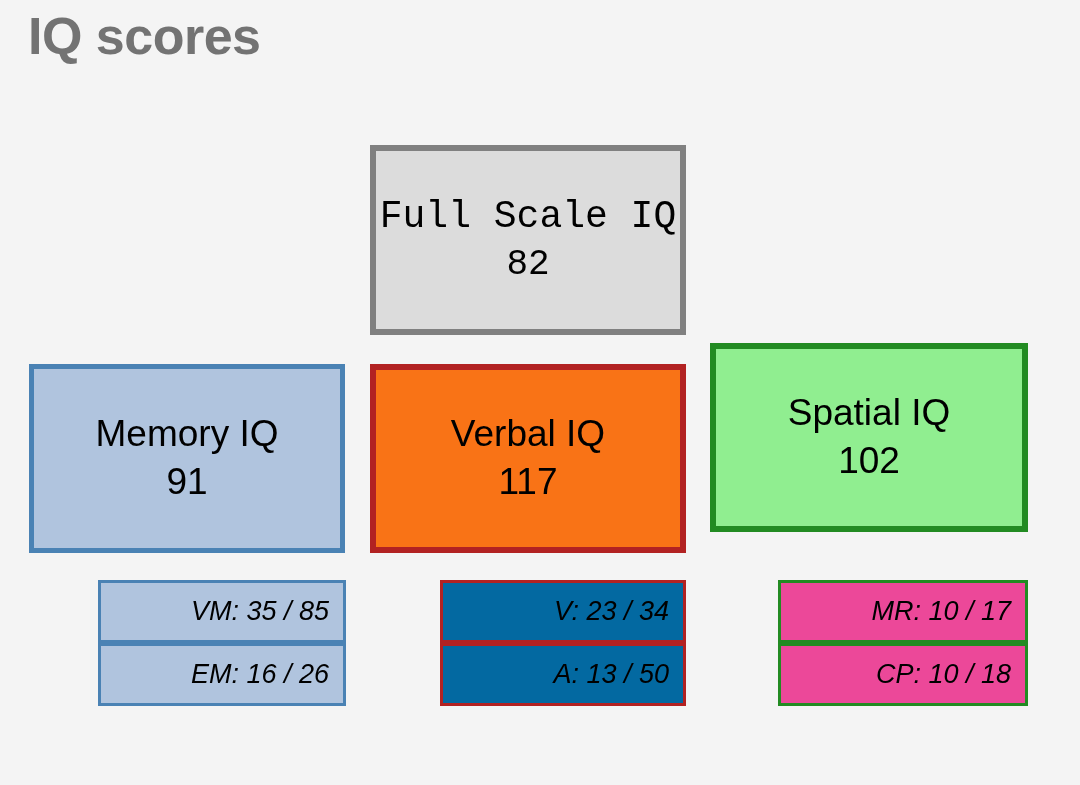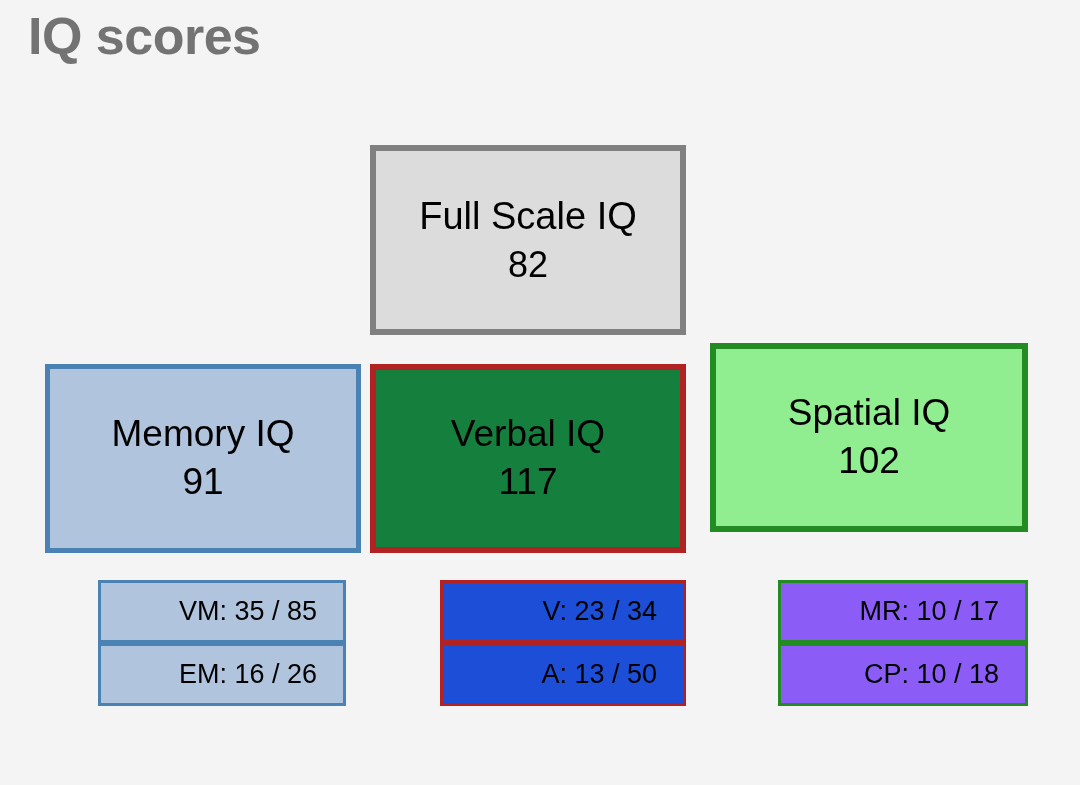--- a/index.html
+++ b/index.html
@@ -56,66 +56,67 @@
   }
 
   
   #node-fsiq {
     left: 370px;
     top: 145px;
     width: 316px;
     height: 190px;
     background: #dcdcdc;
     border: 6px solid #808080;
+    font-family: Liberation Mono, monospace;
   }
   #node-fsiq .node-label { font-size: 38px; }
   #node-fsiq .node-value { font-size: 36px; }
 
   #node-memory {
     left: 29px;
     top: 364px;
     width: 316px;
     height: 189px;
     background: #b0c4de;
     border: 5px solid #4a82b4;
-    margin-left: 16px;
   }
   #node-verbal {
     left: 370px;
     top: 364px;
     width: 316px;
     height: 189px;
-    background: #15803d;
+    background: #f97316;
     border: 6px solid #b22222;
   }
   #node-spatial {
     left: 710px;
     top: 343px;
     width: 318px;
     height: 189px;
     background: #90ee90;
     border: 6px solid #228b22;
   }
 
   
   .chip {
     position: absolute;
     box-sizing: border-box;
     display: flex;
     align-items: center;
     justify-content: flex-end;
-    padding-right: 26px;
+    padding-right: 14px;
     font-size: 27px;
     line-height: 1;
     white-space: nowrap;
     height: 63px;
+    font-style: italic;
   }
   .chip.blue  { background: #b0c4de; border: 3px solid #4a82b4; }
-  .chip.coral { background: #1d4ed8; border: 3px solid #b22222; }
-  .chip.green { background: #8b5cf6; border: 3px solid #228b22; }
+  .chip.coral { background: #0369a1; border: 3px solid #b22222; }
+  .chip.green { background: #ec4899; border: 3px solid #228b22; }
 
   .col-blue  { left: 98px;  width: 248px; }
   .col-coral { left: 440px; width: 246px; }
   .col-green { left: 778px; width: 250px; }
 
   .row-1 { top: 580px; }
   .row-2 { top: 643px; }
 </style>
 </head>
 <body>

